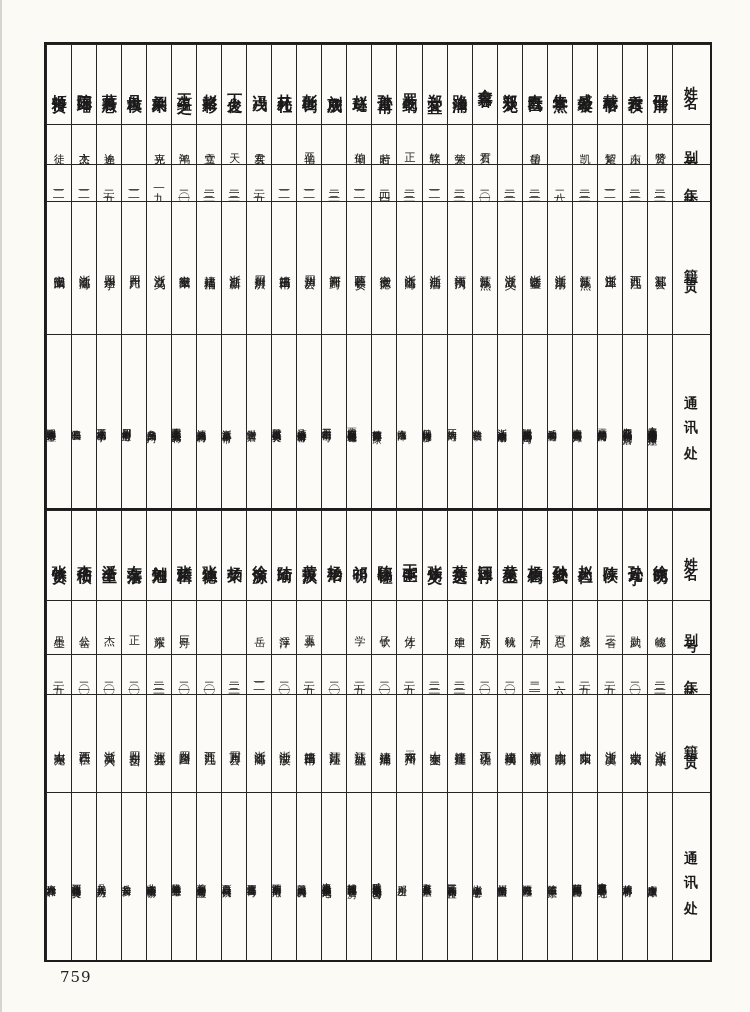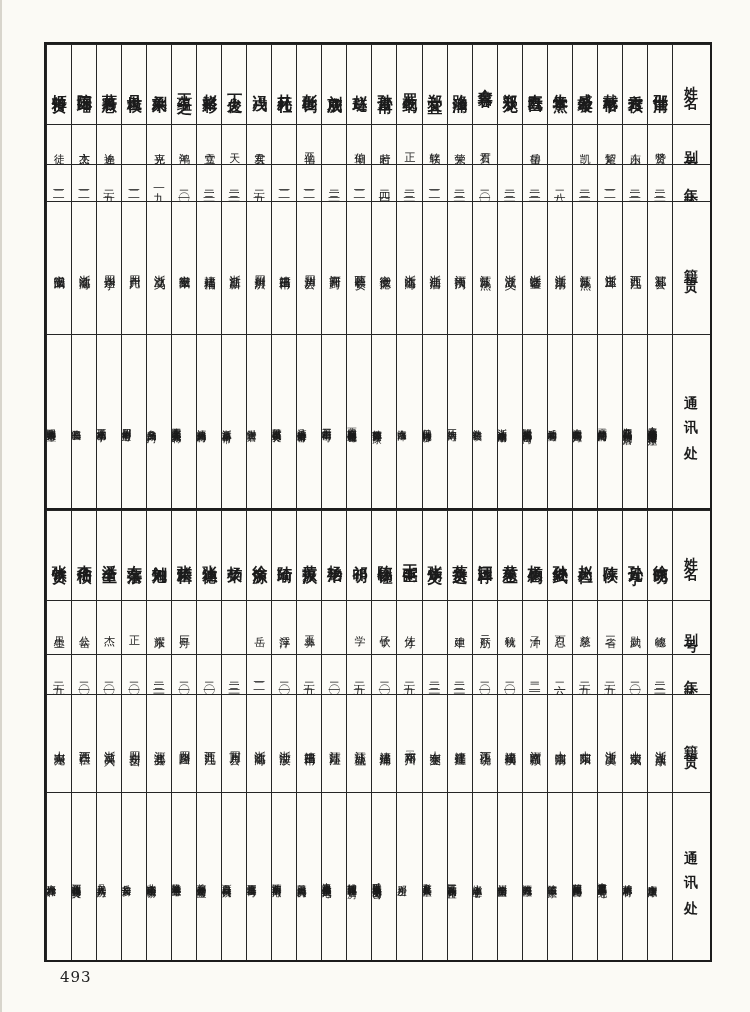--- a/index.html
+++ b/index.html
@@ -948,14 +948,14 @@
           </div>
           <div class="cell native-cell" style="height: 98px;">
             <span class="vtext">山东寿光</span>
           </div>
           <div class="cell addr-cell" style="height: 168px;">
             <span class="vtext">寿光沙埠祥兴和</span>
           </div>
         </div>
       </div>
   </div>
-  <div class="page-number">493</div>
+  <div class="page-number">759</div>
 </div>
 
 </body></html>

